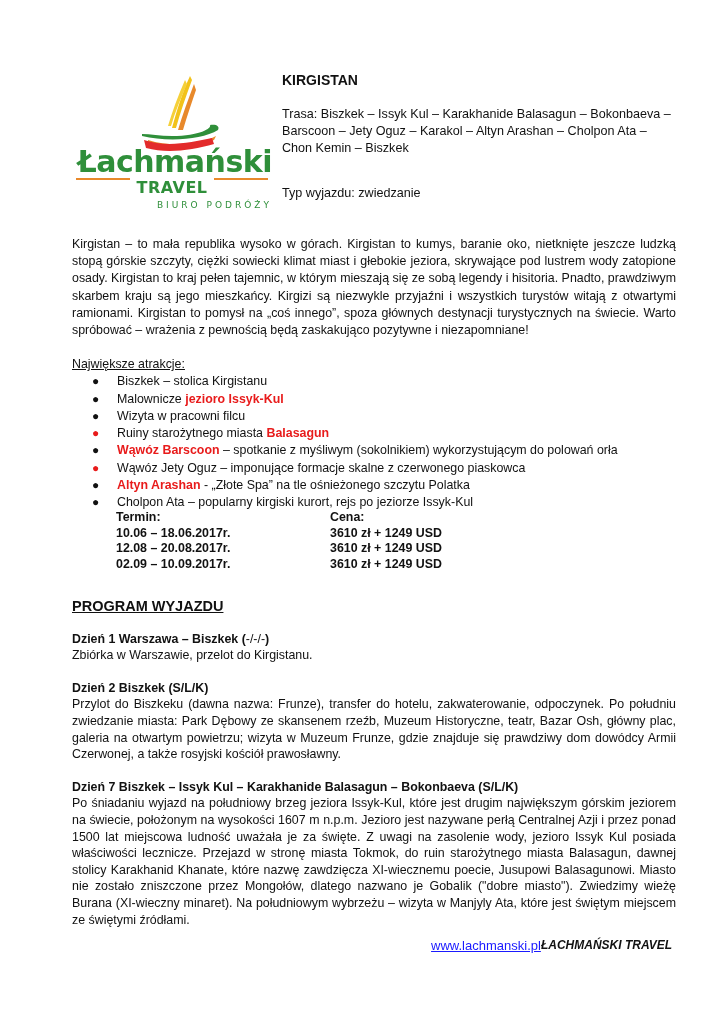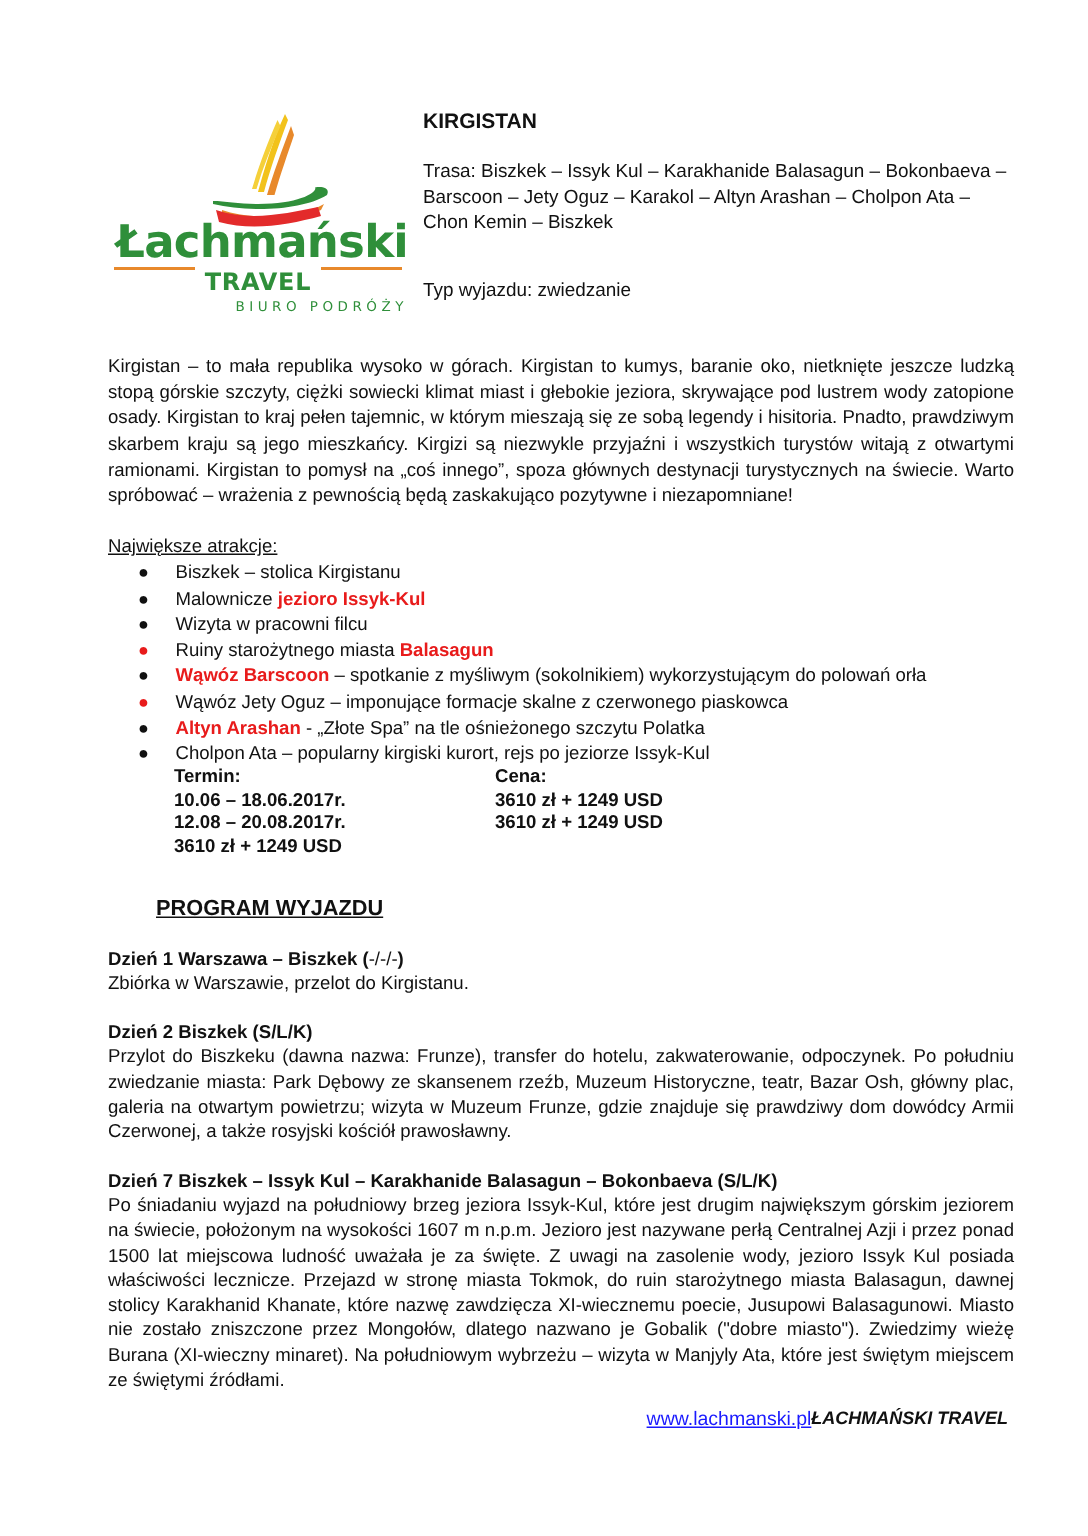--- a/index.html
+++ b/index.html
@@ -39,21 +39,21 @@
   .attr ul { list-style: none; margin: 0; padding: 0; }
   .attr li { position: relative; padding-left: 45px; }
   .bullet { position: absolute; left: 20px; top: 0; font-size: 12px; }
   .red { color: #e81b1b; font-weight: bold; }
 
   .terms { position: absolute; left: 116px; top: 510px; width: 400px; font-weight: bold; line-height: 15.5px; }
   .terms-row { display: flex; }
   .terms-row .c1 { width: 214px; }
 
   .program { position: absolute; left: 72px; top: 598px; width: 604px; line-height: 16.6px; }
-  .program-title { font-weight: bold; font-size: 14.5px; text-decoration: underline; margin-bottom: 13px; margin-left: 32px; }
+  .program-title { font-weight: bold; font-size: 14.5px; text-decoration: underline; margin-bottom: 13px; }
   .day { margin-bottom: 16px; }
   .day-title { font-weight: bold; margin-top: 16px; }
   .day-title .plain { font-weight: normal; }
   .day-text { text-align: justify; }
 
   .footer { position: absolute; left: 72px; top: 938px; width: 600px; display: flex; justify-content: flex-end; font-size: 13px; }
   .footer a { color: #1a1aff; text-decoration: underline; }
   .footer-brand { font-weight: bold; font-style: italic; font-size: 12px; }
 </style>
 </head>
@@ -108,20 +108,21 @@
   </div>
   <div class="terms-row">
     <div class="c1">10.06 – 18.06.2017r.</div>
     <div>3610 zł + 1249 USD</div>
   </div>
   <div class="terms-row">
     <div class="c1">12.08 – 20.08.2017r.</div>
     <div>3610 zł + 1249 USD</div>
   </div>
   <div class="terms-row">
+    <div class="c1">02.09 – 10.09.2017r.</div>
     <div>3610 zł + 1249 USD</div>
   </div>
 </div>
 
 <div class="program">
   <div class="program-title">PROGRAM WYJAZDU</div>
   <div class="day">
     <div class="day-title"><span>Dzień 1 Warszawa – Biszkek (</span><span class="plain">-/-/-</span><span>)</span></div>
     <div class="day-text">Zbiórka w Warszawie, przelot do Kirgistanu.</div>
   </div>

